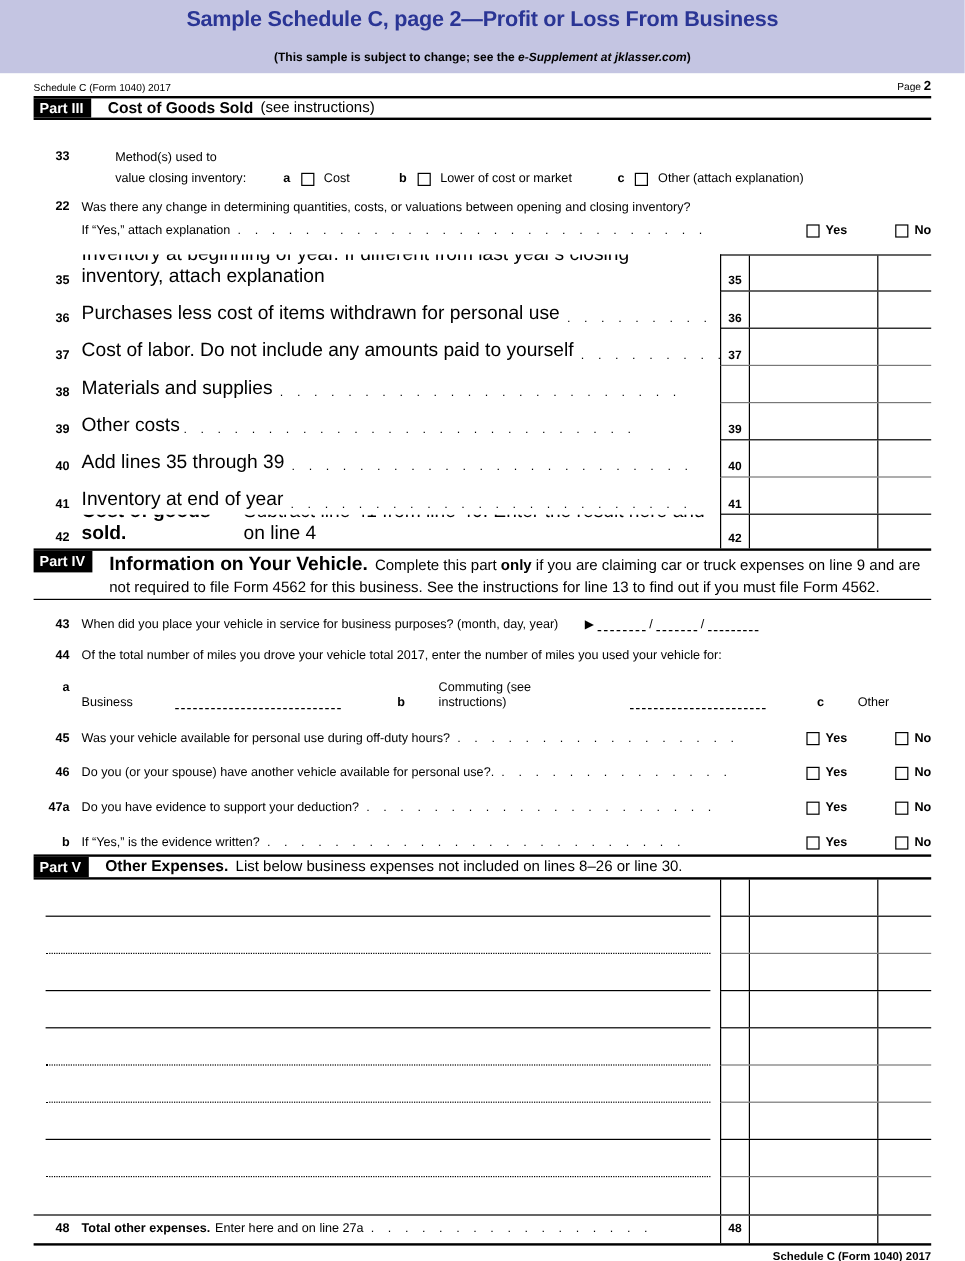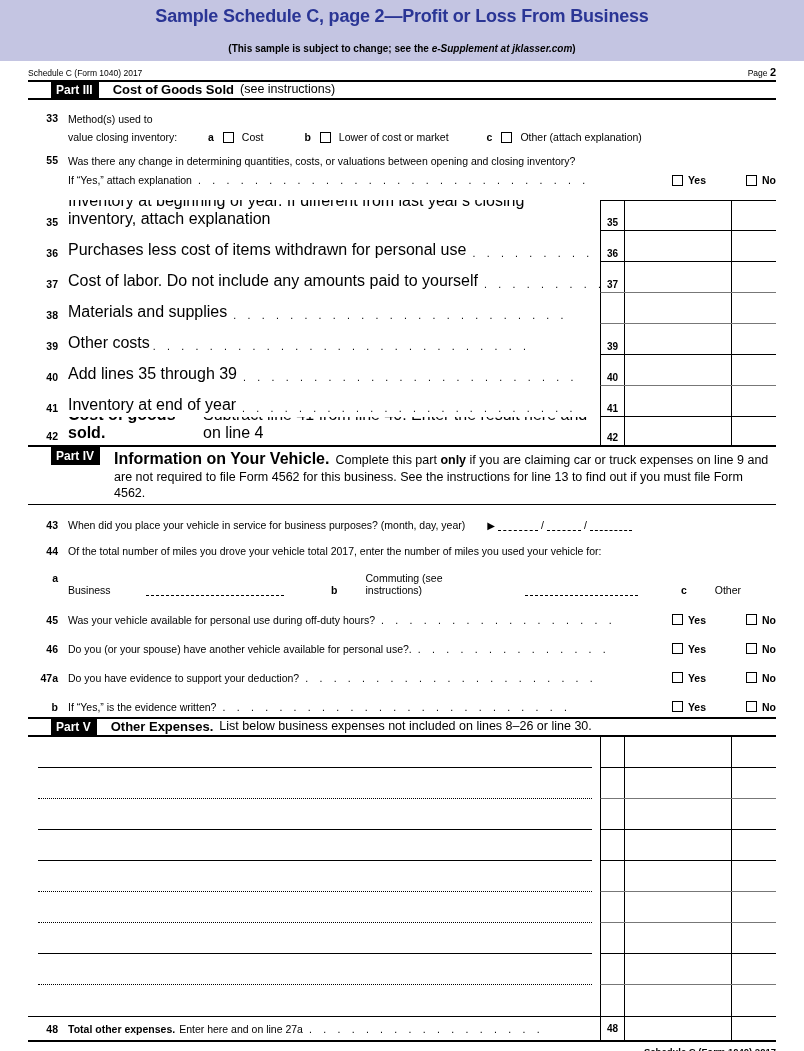--- a/index.html
+++ b/index.html
@@ -59,21 +59,20 @@
   }
   .partbar .tag {
     background: #000;
     color: #fff;
     font-size: 12px;
     font-weight: bold;
     padding: 1px 6px 1px 5px;
     display: flex;
     align-items: center;
     white-space: nowrap;
-    margin-left: 23px;
   }
   .partbar .ttl {
     font-size: 13px;
     font-weight: bold;
     padding-left: 14px;
     display: flex;
     align-items: center;
     line-height: 1.25;
   }
   .partbar .ttl .norm { font-weight: normal; font-size: 12.5px; padding-left: 6px; }
@@ -245,41 +244,41 @@
   </div>
 
   <div class="partbar">
     <div class="tag">Part III</div>
     <div class="ttl">
       <span>Cost of Goods Sold</span>
       <span class="norm">(see instructions)</span>
     </div>
   </div>
 
-  <div class="row" style="padding-top:12px;">
+  <div class="row" style="padding-top:24px;gap:28px;">
     <div class="num">33</div>
     <div class="txt">
       <div>Method(s) used to</div>
       <div style="display:flex;align-items:center;margin-top:3px;">
         <span style="width:140px;">value closing inventory:</span>
         <span class="lbl-a">a</span>
         <span class="cbx" style="margin:0 8px 0 9px;"></span>
         <span>Cost</span>
         <span class="lbl-a" style="margin-left:41px;">b</span>
         <span class="cbx" style="margin:0 8px 0 9px;"></span>
         <span>Lower of cost or market</span>
         <span class="lbl-a" style="margin-left:38px;">c</span>
         <span class="cbx" style="margin:0 8px 0 9px;"></span>
         <span>Other (attach explanation)</span>
       </div>
     </div>
   </div>
 
   <div class="row" style="padding-top:9px;">
-    <div class="num">55</div>
+    <div class="num">22</div>
     <div class="txt">
       <div>Was there any change in determining quantities, costs, or valuations between opening and closing inventory?</div>
       <div style="display:flex;align-items:center;margin-top:3px;">
         <span>If “Yes,” attach explanation</span>
         <span class="leader" style="flex:1;margin-left:6px;">. . . . . . . . . . . . . . . . . . . . . . . . . . . .</span>
         <span class="yn">
           <span class="slot">
             <span class="cbx"></span>
             <b>Yes</b>
           </span>

